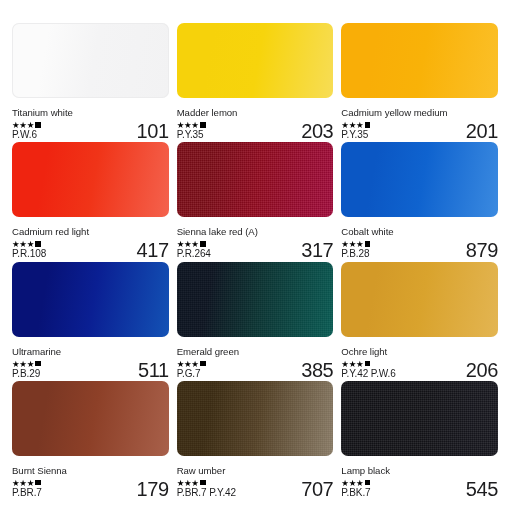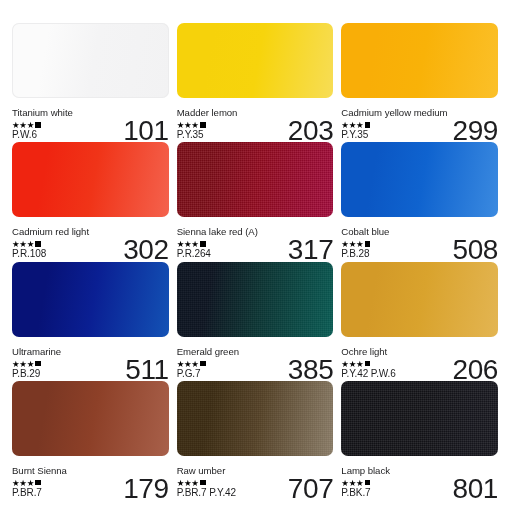--- a/index.html
+++ b/index.html
@@ -110,21 +110,21 @@
   .pigment-code {
     font-size: 10px;
     color: #1d1d1f;
     line-height: 10px;
     margin-top: 1px;
     white-space: nowrap;
     letter-spacing: -0.1px;
   }
 
   .series-number {
-    font-size: 28px;
+    font-size: 20px;
     color: #1d1d1f;
     line-height: 22px;
     font-weight: 400;
     letter-spacing: -0.4px;
     align-self: flex-end;
     margin-bottom: -2px;
     white-space: nowrap;
   }
 </style>
 </head>
@@ -170,39 +170,39 @@
         </div>
         <div class="swatch-meta">
           <div class="meta-left">
             <div class="pigment-name">Cadmium yellow medium</div>
             <div class="rating-row">
               <span class="star">★★★</span>
               <span class="opacity-box"></span>
             </div>
             <div class="pigment-code">P.Y.35</div>
           </div>
-          <div class="series-number">299</div>
+          <div class="series-number">201</div>
         </div>
       </div>
     </div>
     <div class="swatch-row">
       <div class="swatch-cell">
         <div class="swatch-color" style="background: linear-gradient(100deg, rgb(239, 36, 16) 0%, rgb(239, 36, 16) 22%, rgb(240, 52, 24) 52%, rgb(244, 98, 77) 100%);">
           <div class="texture"></div>
         </div>
         <div class="swatch-meta">
           <div class="meta-left">
             <div class="pigment-name">Cadmium red light</div>
             <div class="rating-row">
               <span class="star">★★★</span>
               <span class="opacity-box"></span>
             </div>
             <div class="pigment-code">P.R.108</div>
           </div>
-          <div class="series-number">302</div>
+          <div class="series-number">417</div>
         </div>
       </div>
       <div class="swatch-cell">
         <div class="swatch-color tex-on" style="background: linear-gradient(100deg, rgb(125, 13, 23) 0%, rgb(125, 13, 23) 22%, rgb(147, 9, 31) 52%, rgb(163, 11, 60) 100%);">
           <div class="texture"></div>
         </div>
         <div class="swatch-meta">
           <div class="meta-left">
             <div class="pigment-name">Sienna lake red (A)</div>
             <div class="rating-row">
@@ -213,28 +213,28 @@
           </div>
           <div class="series-number">317</div>
         </div>
       </div>
       <div class="swatch-cell">
         <div class="swatch-color" style="background: linear-gradient(100deg, rgb(11, 87, 196) 0%, rgb(11, 87, 196) 22%, rgb(15, 99, 207) 52%, rgb(59, 138, 224) 100%);">
           <div class="texture"></div>
         </div>
         <div class="swatch-meta">
           <div class="meta-left">
-            <div class="pigment-name">Cobalt blue</div>
+            <div class="pigment-name">Cobalt white</div>
             <div class="rating-row">
               <span class="star">★★★</span>
               <span class="opacity-box"></span>
             </div>
             <div class="pigment-code">P.B.28</div>
           </div>
-          <div class="series-number">508</div>
+          <div class="series-number">879</div>
         </div>
       </div>
     </div>
     <div class="swatch-row">
       <div class="swatch-cell">
         <div class="swatch-color" style="background: linear-gradient(100deg, rgb(7, 18, 119) 0%, rgb(7, 18, 119) 22%, rgb(10, 31, 147) 52%, rgb(19, 82, 181) 100%);">
           <div class="texture"></div>
         </div>
         <div class="swatch-meta">
           <div class="meta-left">
@@ -320,17 +320,17 @@
         </div>
         <div class="swatch-meta">
           <div class="meta-left">
             <div class="pigment-name">Lamp black</div>
             <div class="rating-row">
               <span class="star">★★★</span>
               <span class="opacity-box"></span>
             </div>
             <div class="pigment-code">P.BK.7</div>
           </div>
-          <div class="series-number">801</div>
+          <div class="series-number">545</div>
         </div>
       </div>
     </div>
   </div>
 
 </body></html>

